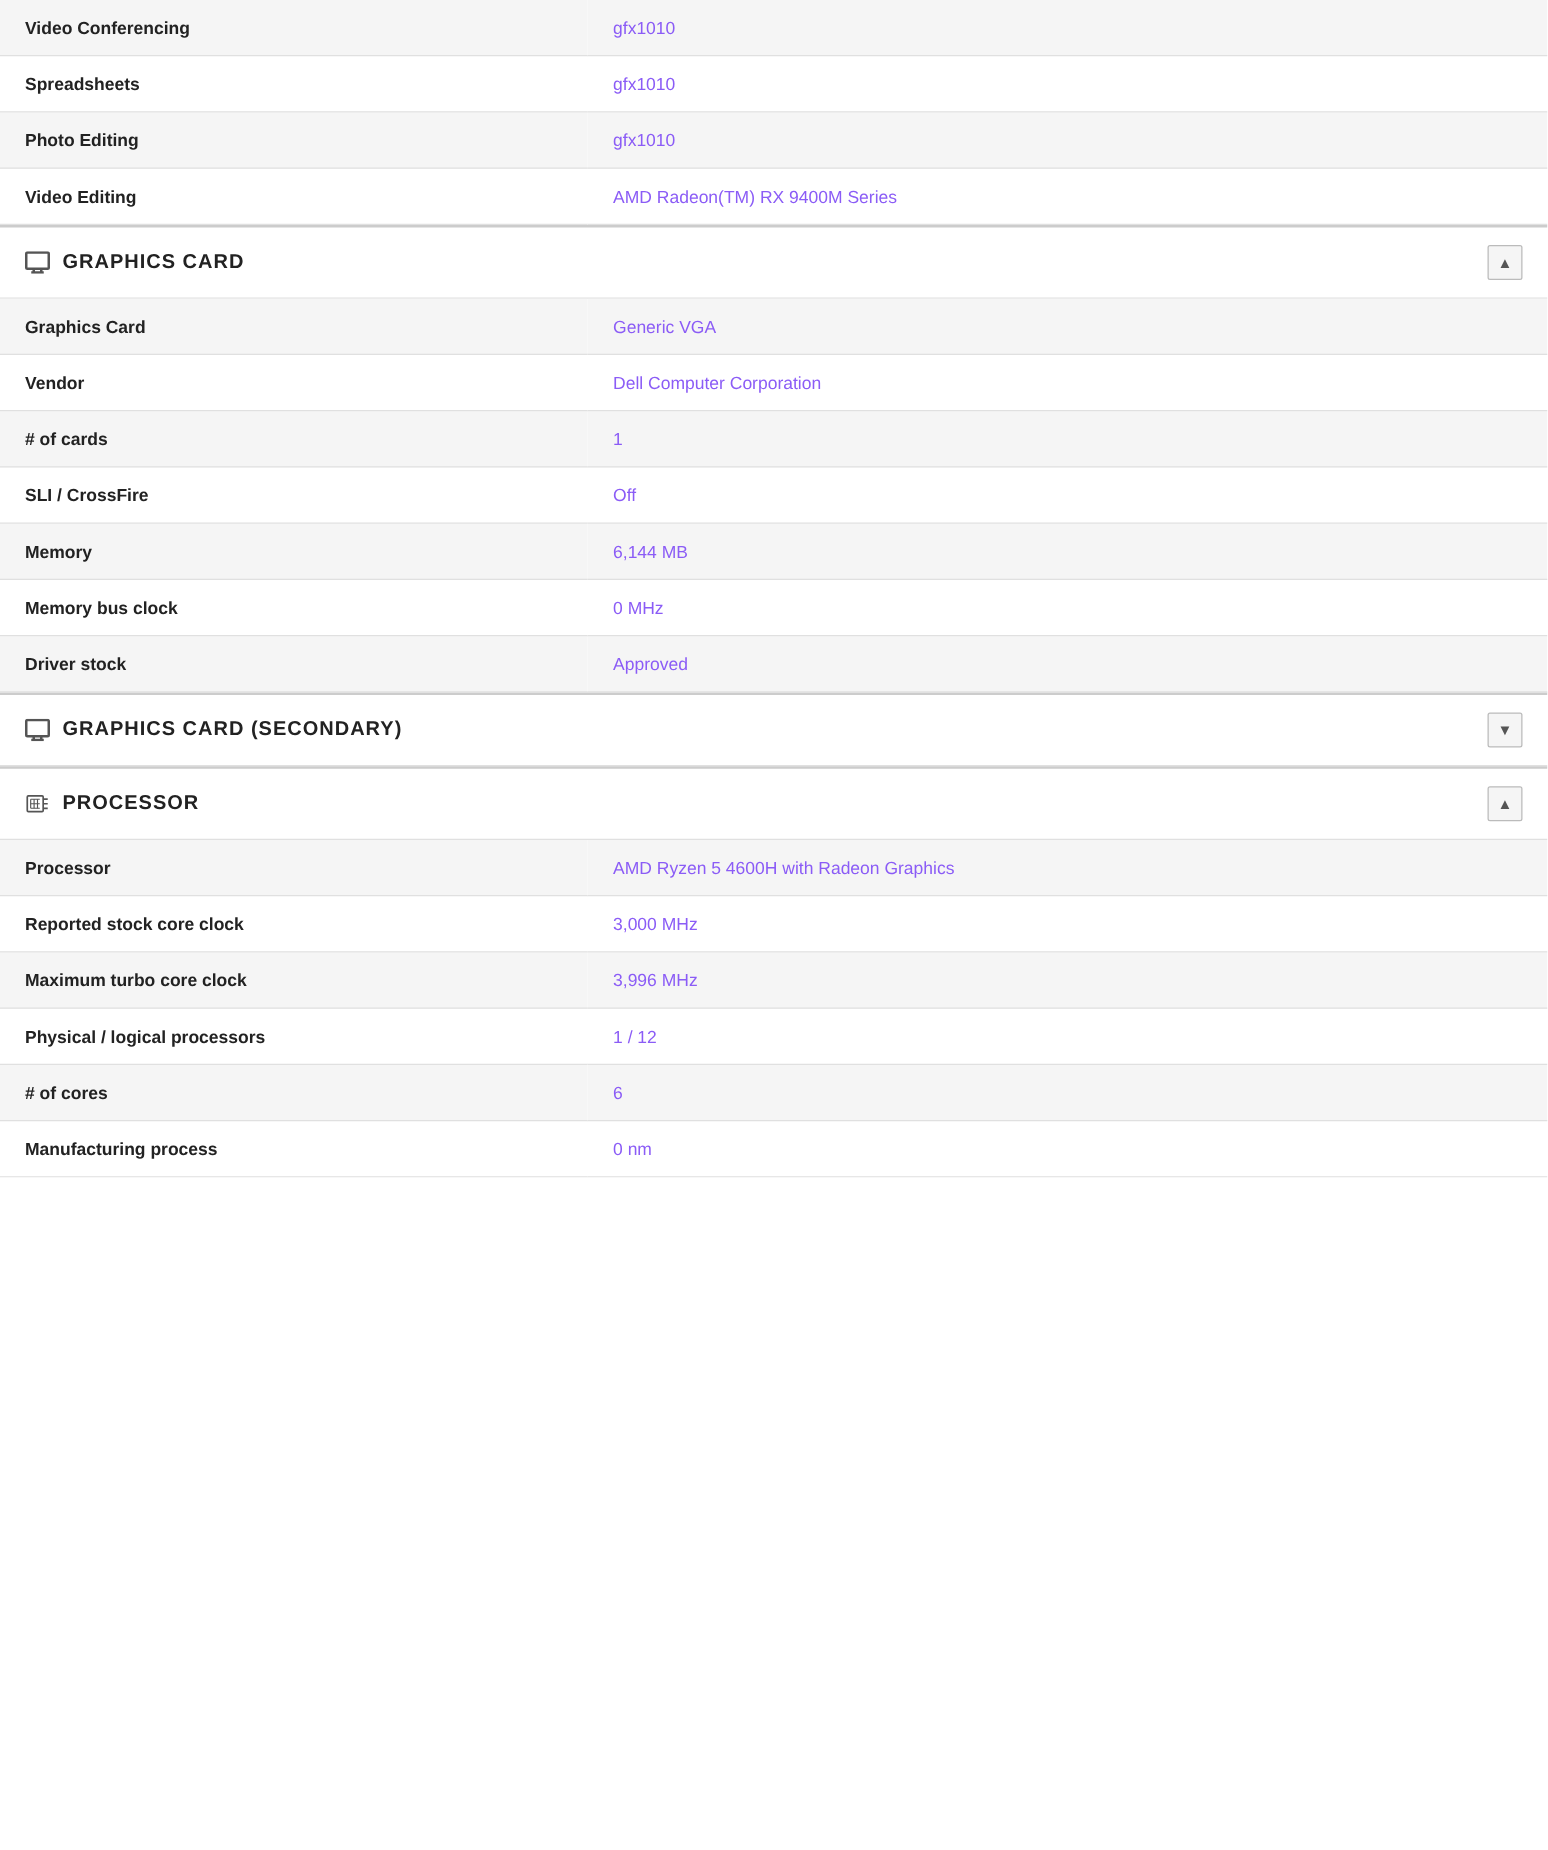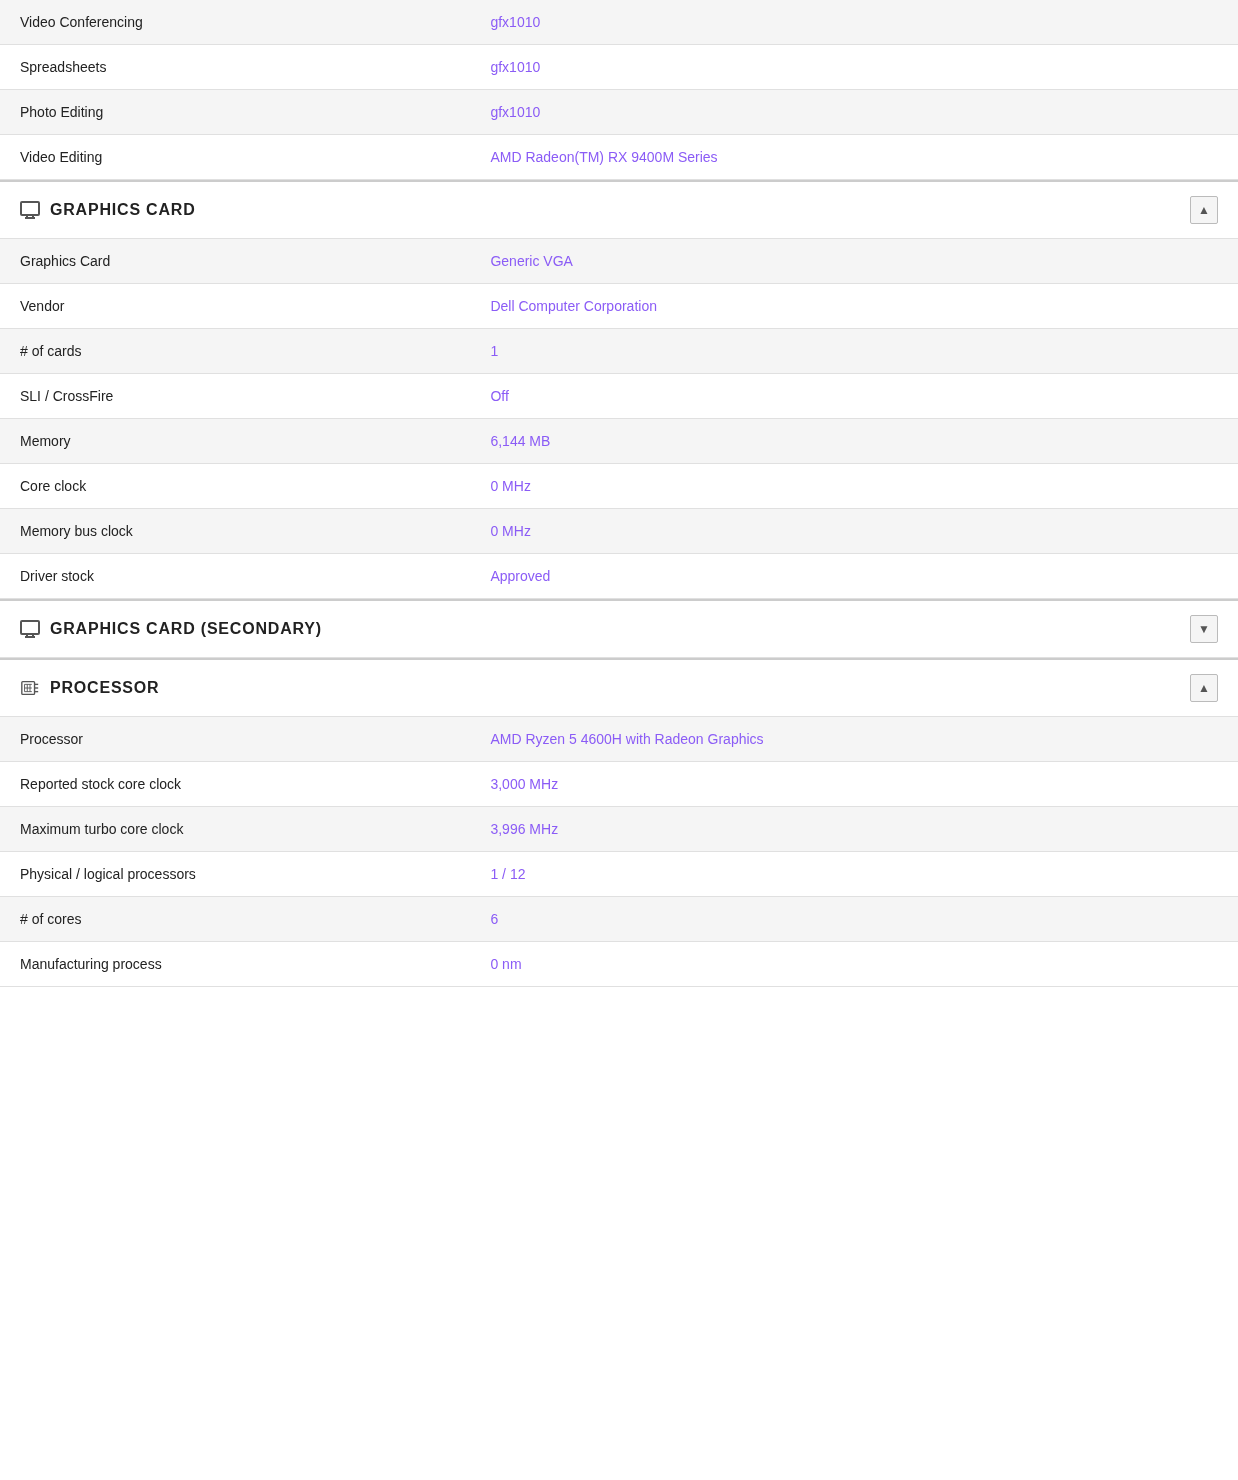--- a/index.html
+++ b/index.html
@@ -38,21 +38,21 @@
     .spec-table tr:nth-child(even) {
       background-color: #ffffff;
     }
 
     .spec-table td {
       padding: 14px 20px;
       vertical-align: middle;
     }
 
     .spec-table td:first-child {
-      font-weight: 400;
+      font-weight: 700;
       width: 38%;
       color: #222;
     }
 
     .spec-table td:last-child {
       color: #8b5cf6;
     }
 
     
     .section-header {
@@ -155,24 +155,20 @@
           <td># of cards</td>
           <td>1</td>
         </tr>
         <tr>
           <td>SLI / CrossFire</td>
           <td>Off</td>
         </tr>
         <tr>
           <td>Memory</td>
           <td>6,144 MB</td>
-        </tr>
-        <tr>
-          <td>Core clock</td>
-          <td>0 MHz</td>
         </tr>
         <tr>
           <td>Memory bus clock</td>
           <td>0 MHz</td>
         </tr>
         <tr>
           <td>Driver stock</td>
           <td>Approved</td>
         </tr>
       </tbody>

